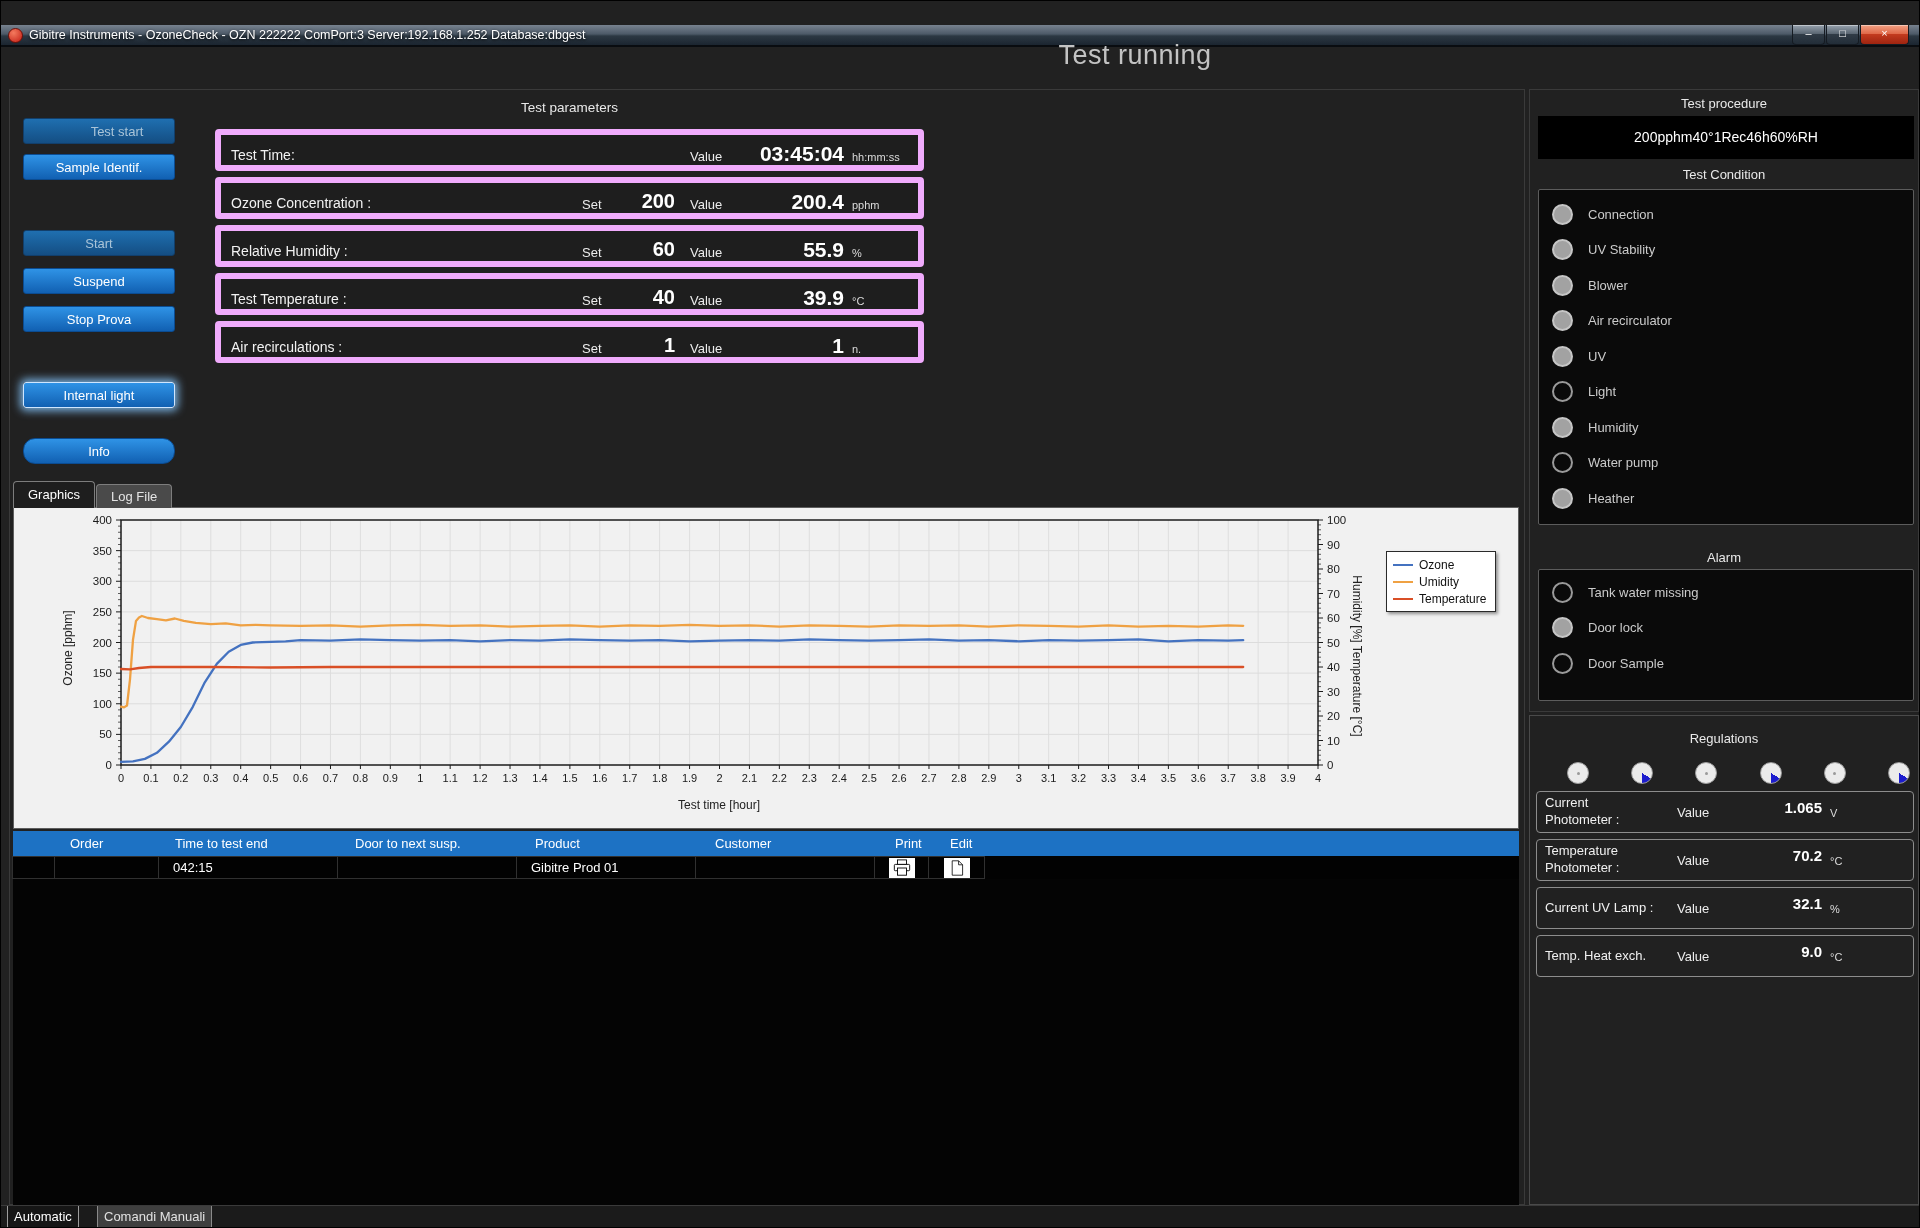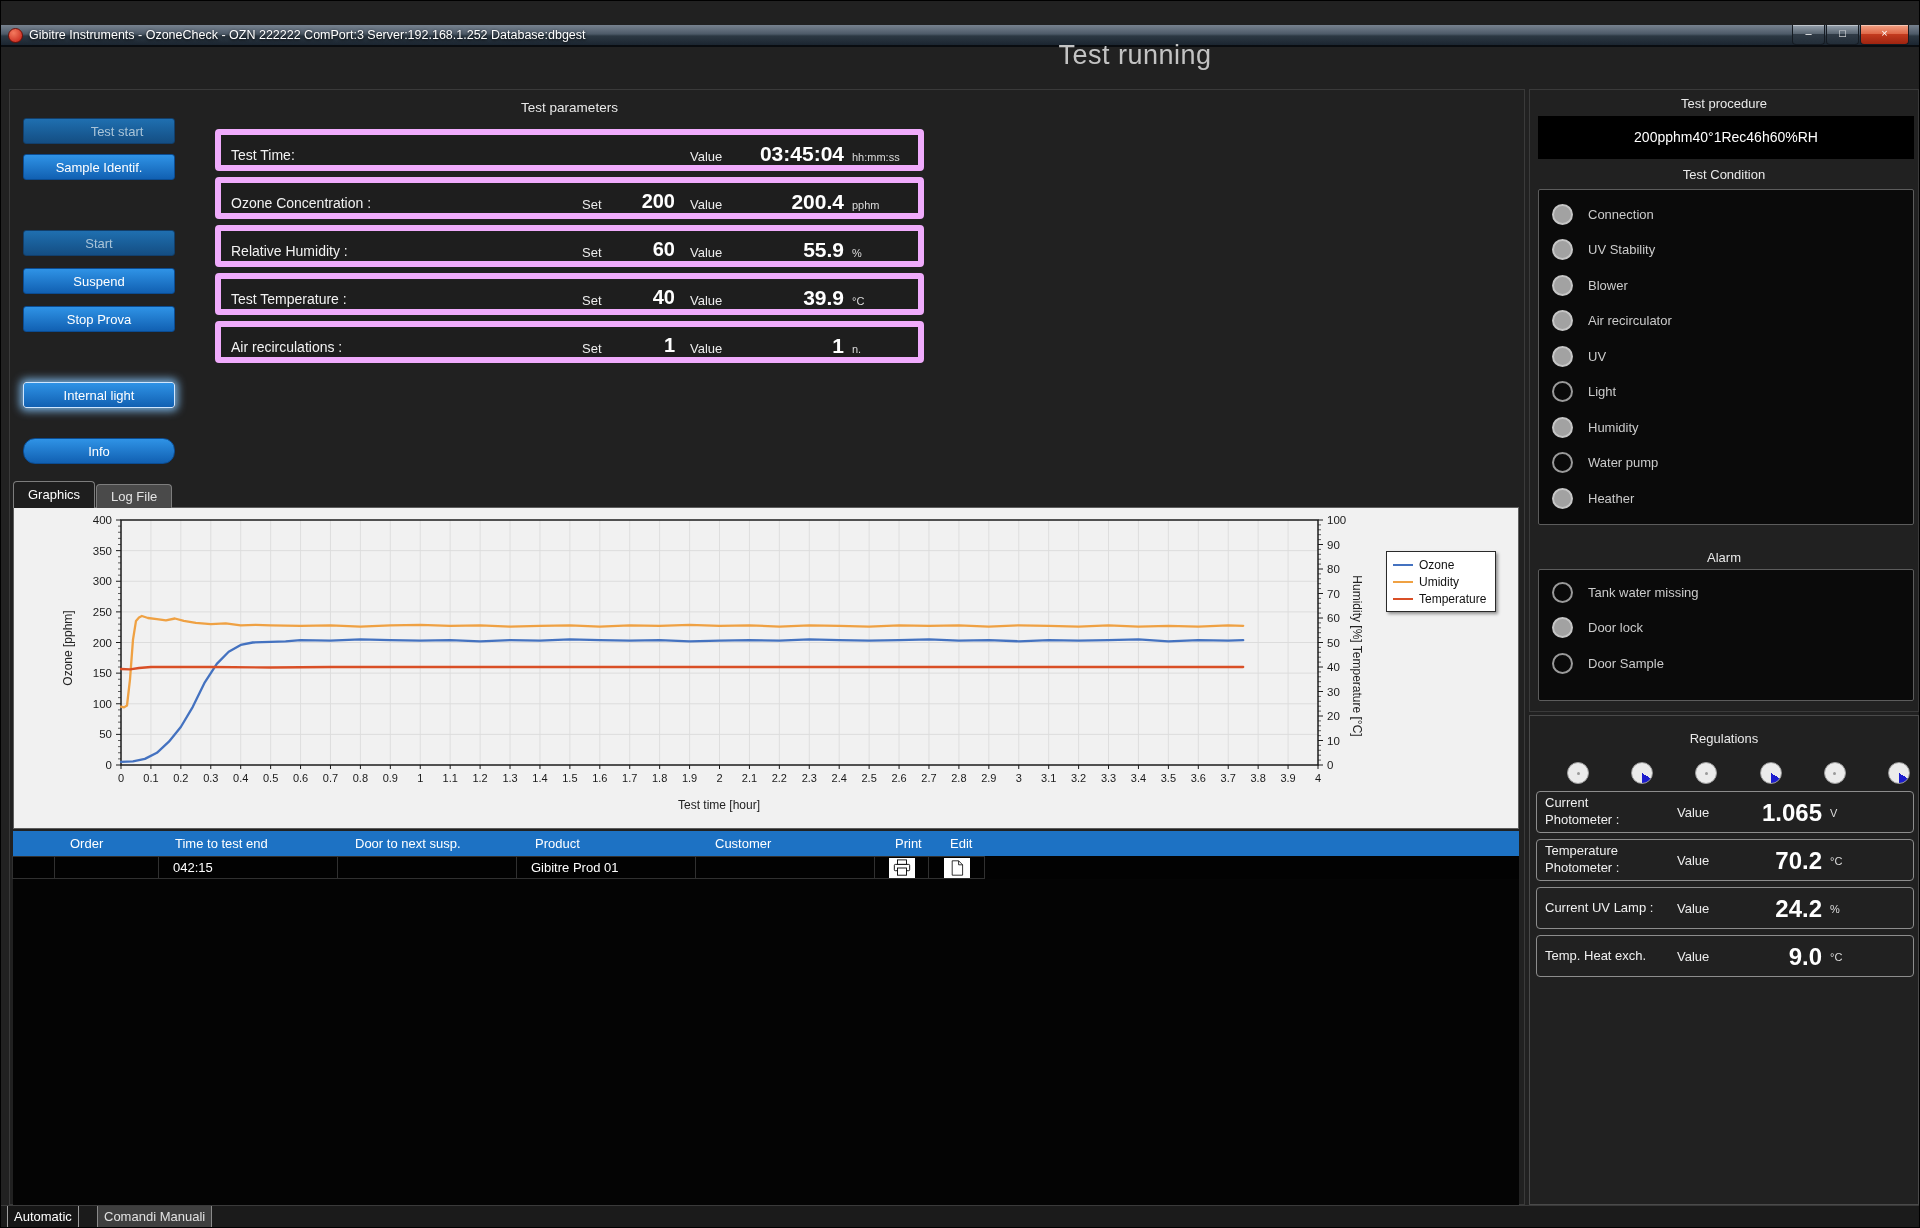--- a/index.html
+++ b/index.html
@@ -89,21 +89,21 @@
 
   .gauge{position:absolute;top:761px;width:22px;height:22px;border-radius:50%;background:#ebebeb;
     border:1px solid #9b9b9b;box-sizing:border-box;}
   .gauge.active{background:conic-gradient(#ebebeb 0deg 122deg,#1c1ccd 122deg 180deg,#ebebeb 180deg 360deg);}
   .gauge .dot{position:absolute;left:8.5px;top:8.5px;width:3px;height:3px;border-radius:50%;background:#9a9a9a;}
 
   .reg-row{position:absolute;left:1535px;width:378px;height:42px;border:1px solid #8d8d8d;border-radius:4px;box-sizing:border-box;}
   .reg-label{position:absolute;left:8px;top:50%;transform:translateY(-50%);font-size:13px;color:#f0f0f0;
     white-space:pre-line;line-height:1.3;}
   .reg-val-label{position:absolute;left:140px;top:13px;font-size:13px;color:#ececec;}
-  .reg-val{position:absolute;left:175px;top:7px;width:110px;text-align:right;font-size:24px;font-weight:bold;color:#fff;}
+  .reg-val{position:absolute;left:175px;top:7px;width:110px;text-align:right;font-size:15px;font-weight:bold;color:#fff;}
   .reg-unit{position:absolute;left:293px;top:15px;font-size:11px;color:#dcdcdc;}
 
   
   .bottom-bar{position:absolute;left:0;top:1204px;width:1920px;height:24px;background:#1b1b1b;border-top:1px solid #3a3a3a;box-sizing:border-box;}
   .btab{position:absolute;top:0;height:23px;line-height:22px;font-size:13px;padding:0 6px;
     border:1px solid #8a8a8a;border-top:none;border-radius:0 0 3px 3px;box-sizing:border-box;cursor:default;}
   #btab-automatic{left:6px;background:#161616;color:#fff;border-color:#9d9d9d;}
   #btab-comandi{left:96px;background:#3f3f3f;color:#e2e2e2;}
 </style>
 </head>
@@ -563,21 +563,21 @@
     <div class="reg-row" style="top: 838px;">
       <span class="reg-label">Temperature
 Photometer :</span>
       <span class="reg-val-label">Value</span>
       <span class="reg-val">70.2</span>
       <span class="reg-unit">°C</span>
     </div>
     <div class="reg-row" style="top: 886px;">
       <span class="reg-label">Current UV Lamp :</span>
       <span class="reg-val-label">Value</span>
-      <span class="reg-val">24.2</span>
+      <span class="reg-val">32.1</span>
       <span class="reg-unit">%</span>
     </div>
     <div class="reg-row" style="top: 934px;">
       <span class="reg-label">Temp. Heat exch.</span>
       <span class="reg-val-label">Value</span>
       <span class="reg-val">9.0</span>
       <span class="reg-unit">°C</span>
     </div>
   </div>
 

